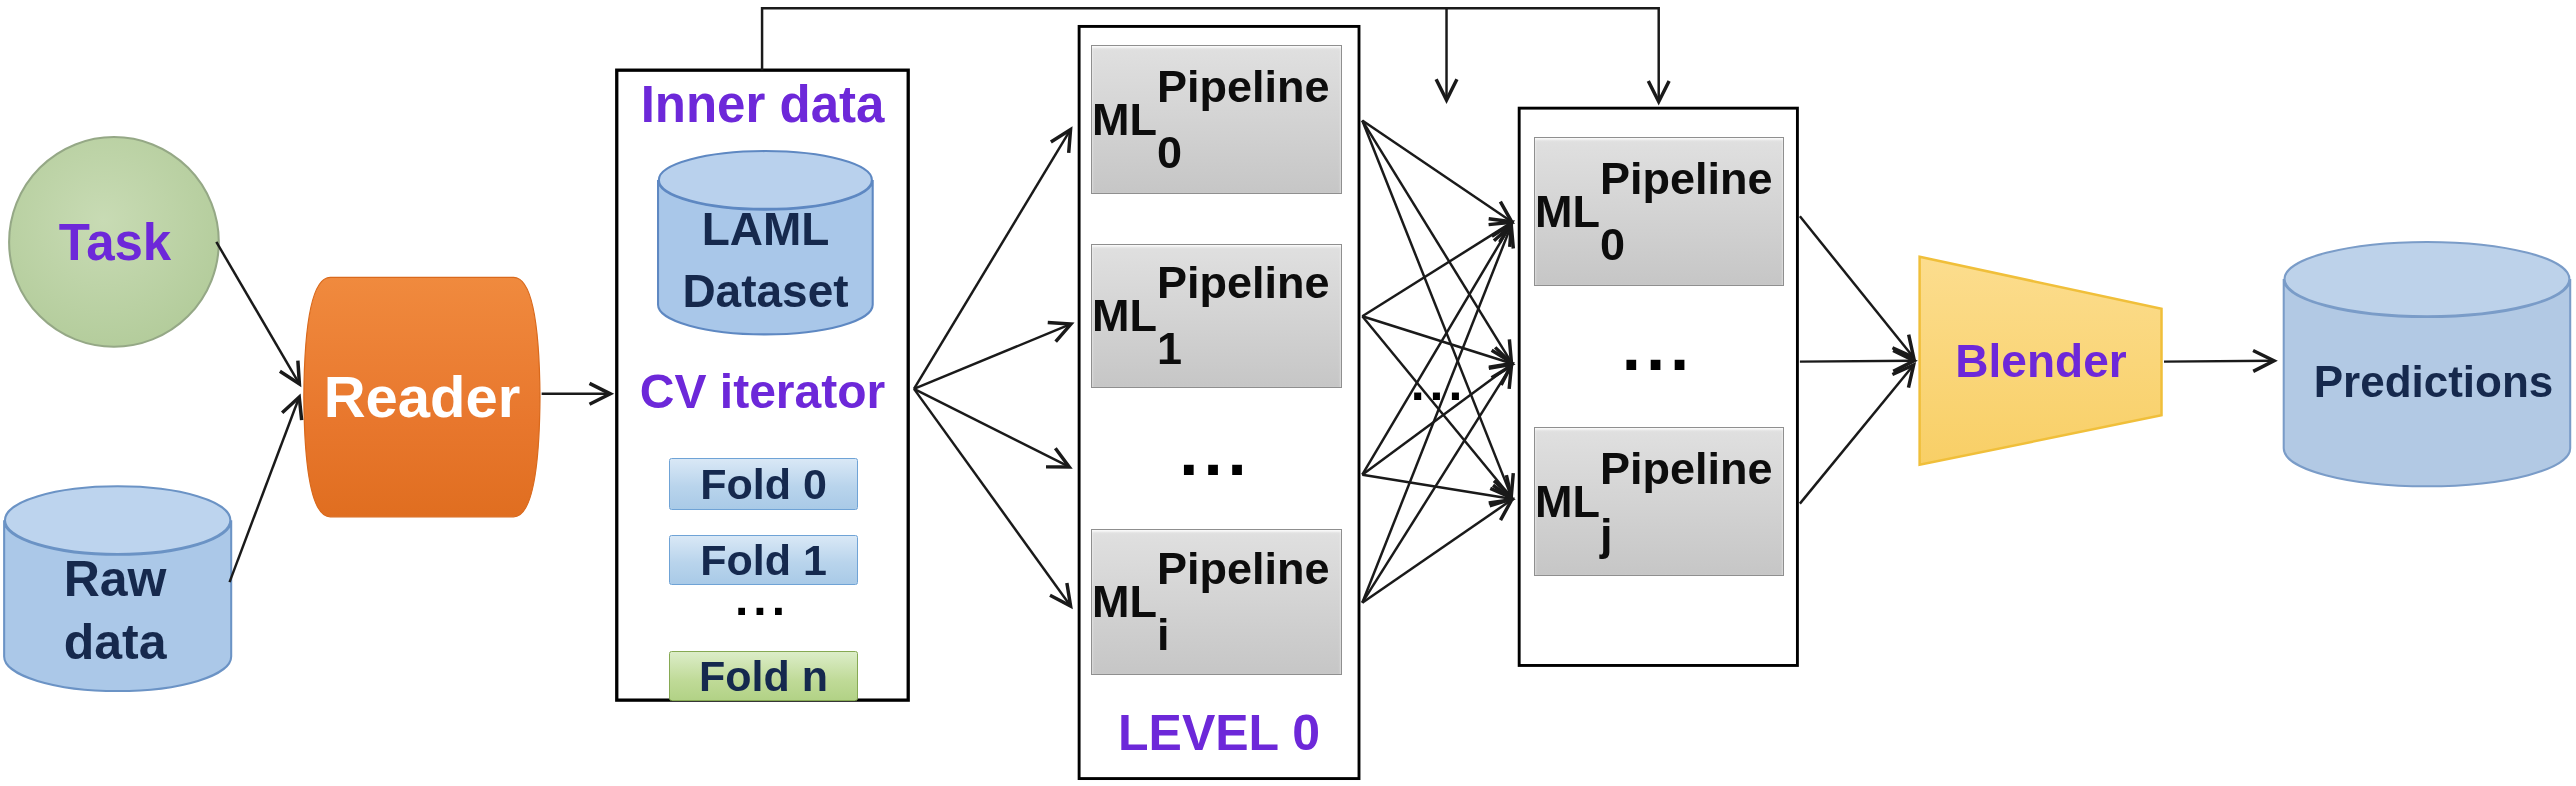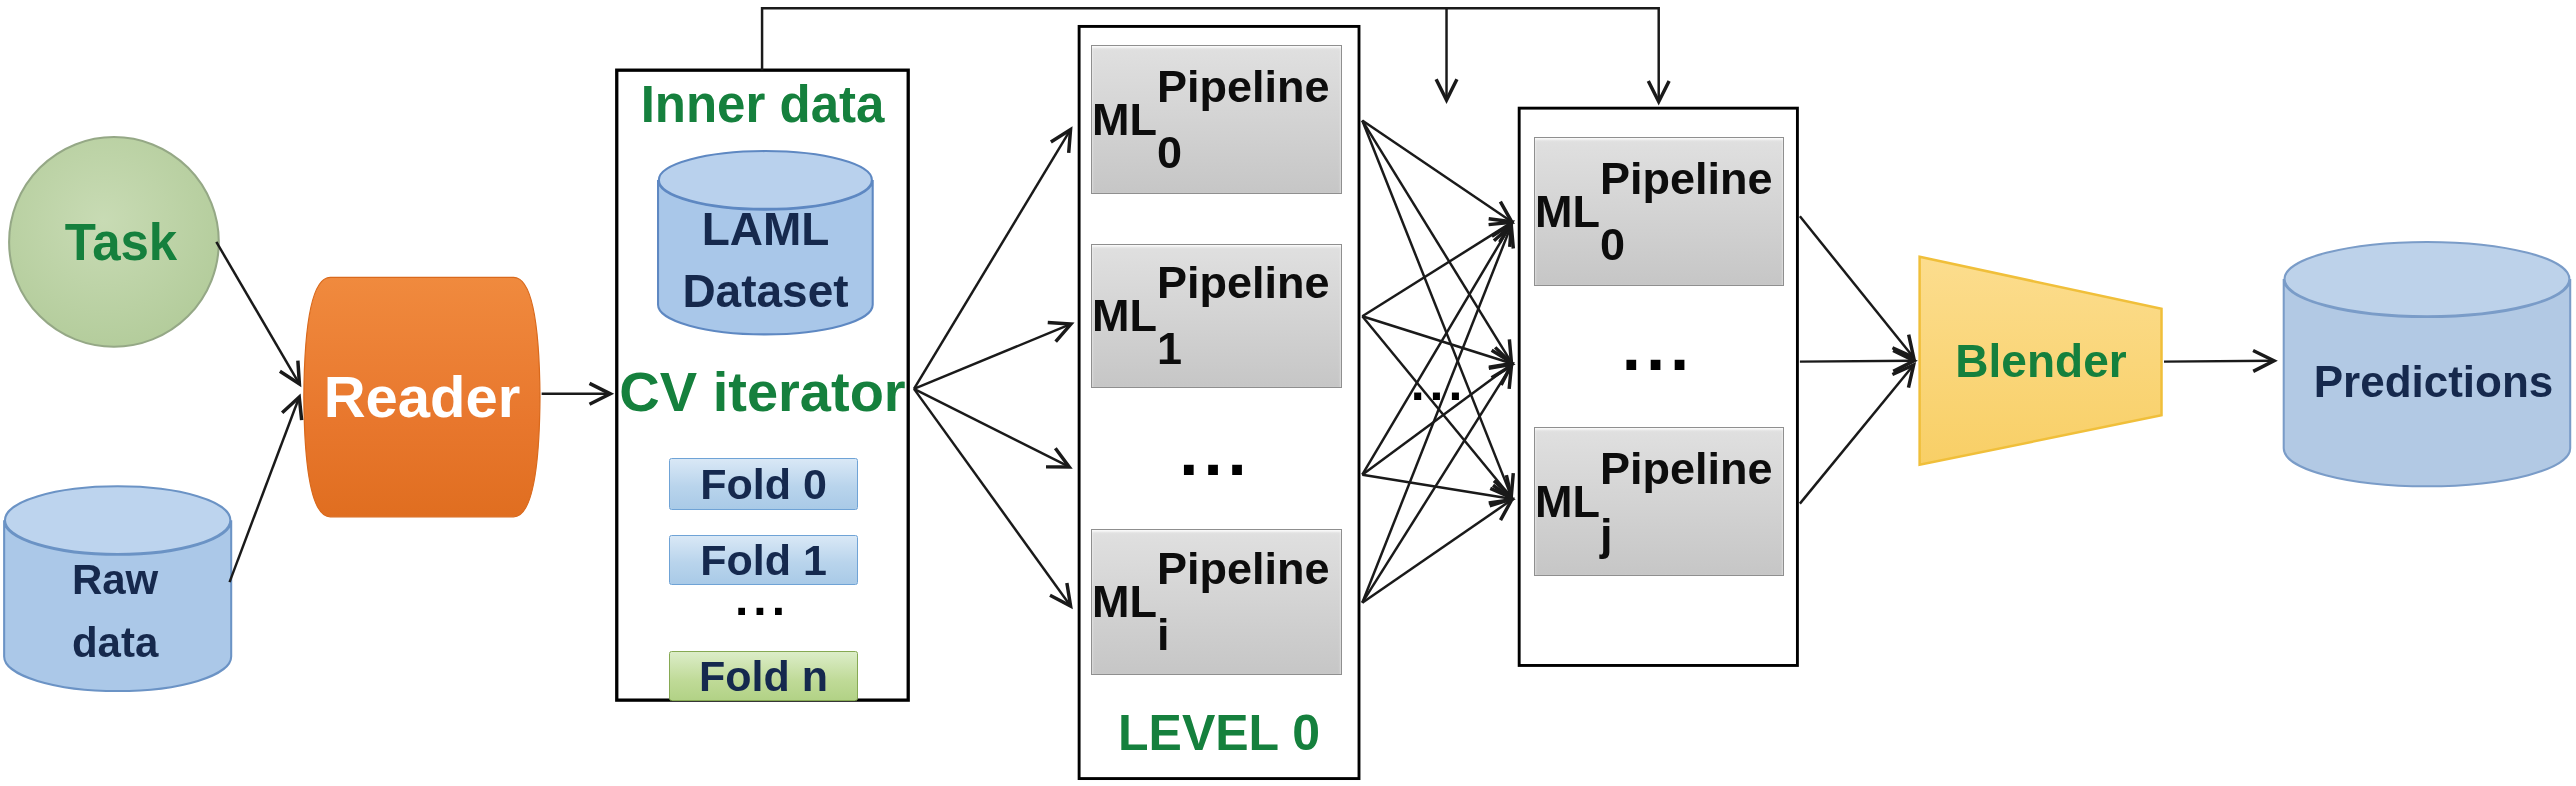--- a/index.html
+++ b/index.html
@@ -1,21 +1,21 @@
 <!DOCTYPE html>
 <html style="font-size:13.2px"><head>
 <meta charset="utf-8">
 <style>
   html,body{margin:0;padding:0;background:#ffffff;}
   #canvas{
     position:relative;width:2576px;height:786px;background:#ffffff;
     font-family:"Liberation Sans","DejaVu Sans",sans-serif;overflow:hidden;
   }
   .lbl{position:absolute;display:flex;align-items:center;justify-content:center;
-       text-align:center;font-weight:700;color:#15803d;white-space:pre;}
+       text-align:center;font-weight:700;color:#6d28d9;white-space:pre;}
   .lbl2{position:absolute;display:flex;flex-direction:column;align-items:center;
         justify-content:center;text-align:center;font-weight:700;color:#111;}
   .navy{color:#16294D;}
   .white{color:#ffffff;}
   .dots{position:absolute;font-weight:700;color:#000;text-align:center;
         letter-spacing:5px;line-height:1;}
   .foldbox{position:absolute;left:669px;width:187px;border-radius:2.5px;
            display:flex;align-items:center;justify-content:center;margin-top:11px;}
   .fold-blue{background:linear-gradient(180deg,#D9E8F6 0%,#B9D4EC 55%,#A9CAE7 100%);
              border:1.7px solid #6FA3D6;}
@@ -145,37 +145,37 @@
   <div class="pipebox" style="left:1534px;top:137px;width:248px;height:147px">
     <span class="pipe-line">ML</span>
     <span class="pipe-line">Pipeline 0</span>
   </div>
   <div class="dots" style="left:1534px;top:312px;width:248px;font-size:69px">...</div>
   <div class="pipebox" style="left:1534px;top:427px;width:248px;height:147px">
     <span class="pipe-line">ML</span>
     <span class="pipe-line">Pipeline j</span>
   </div>
 
-  <div class="lbl" style="left:13px;top:213px;width:216px;height:58px;font-size:51px">Task</div>
+  <div class="lbl" style="left:7px;top:213px;width:216px;height:58px;font-size:51px">Task</div>
 
-  <div class="lbl2 navy" style="left:4.1px;top:545px;width:222px;height:132px;font-size:42px;line-height:63px">
+  <div class="lbl2 navy" style="left:4.1px;top:545px;width:222px;height:132px;font-size:50px;line-height:63px">
     <span>Raw</span>
     <span>data</span>
   </div>
 
   <div class="lbl white" style="left:304px;top:277px;width:236px;height:239px;font-size:58px">Reader</div>
 
   <div class="lbl" style="left:617px;top:79px;width:291px;height:51px;font-size:51px">Inner data</div>
 
   <div class="lbl2 navy" style="left:658px;top:197px;width:215px;height:125px;font-size:46px;line-height:62px">
     <span>LAML</span>
     <span>Dataset</span>
   </div>
 
-  <div class="lbl" style="left:617px;top:367px;width:291px;height:48px;font-size:56px">CV iterator</div>
+  <div class="lbl" style="left:617px;top:367px;width:291px;height:48px;font-size:48px">CV iterator</div>
 
   <div class="lbl" style="left:1079px;top:708px;width:280px;height:50px;font-size:50px">LEVEL 0</div>
 
 
   <div class="lbl" style="left:1920px;top:332px;width:242px;height:58px;font-size:46px">Blender</div>
 
   <div class="lbl navy" style="left:2284px;top:353px;width:299px;height:58px;font-size:44px">Predictions</div>
 
 </div>
 

